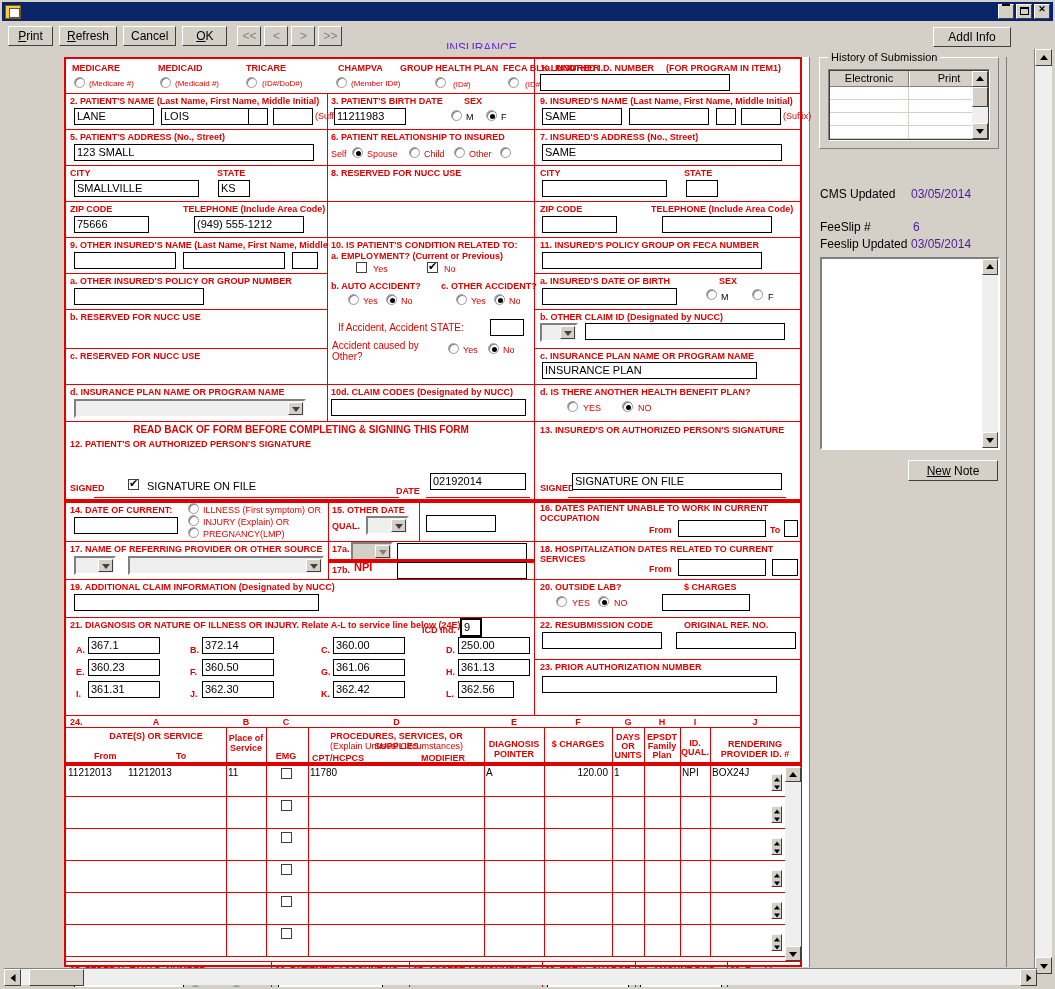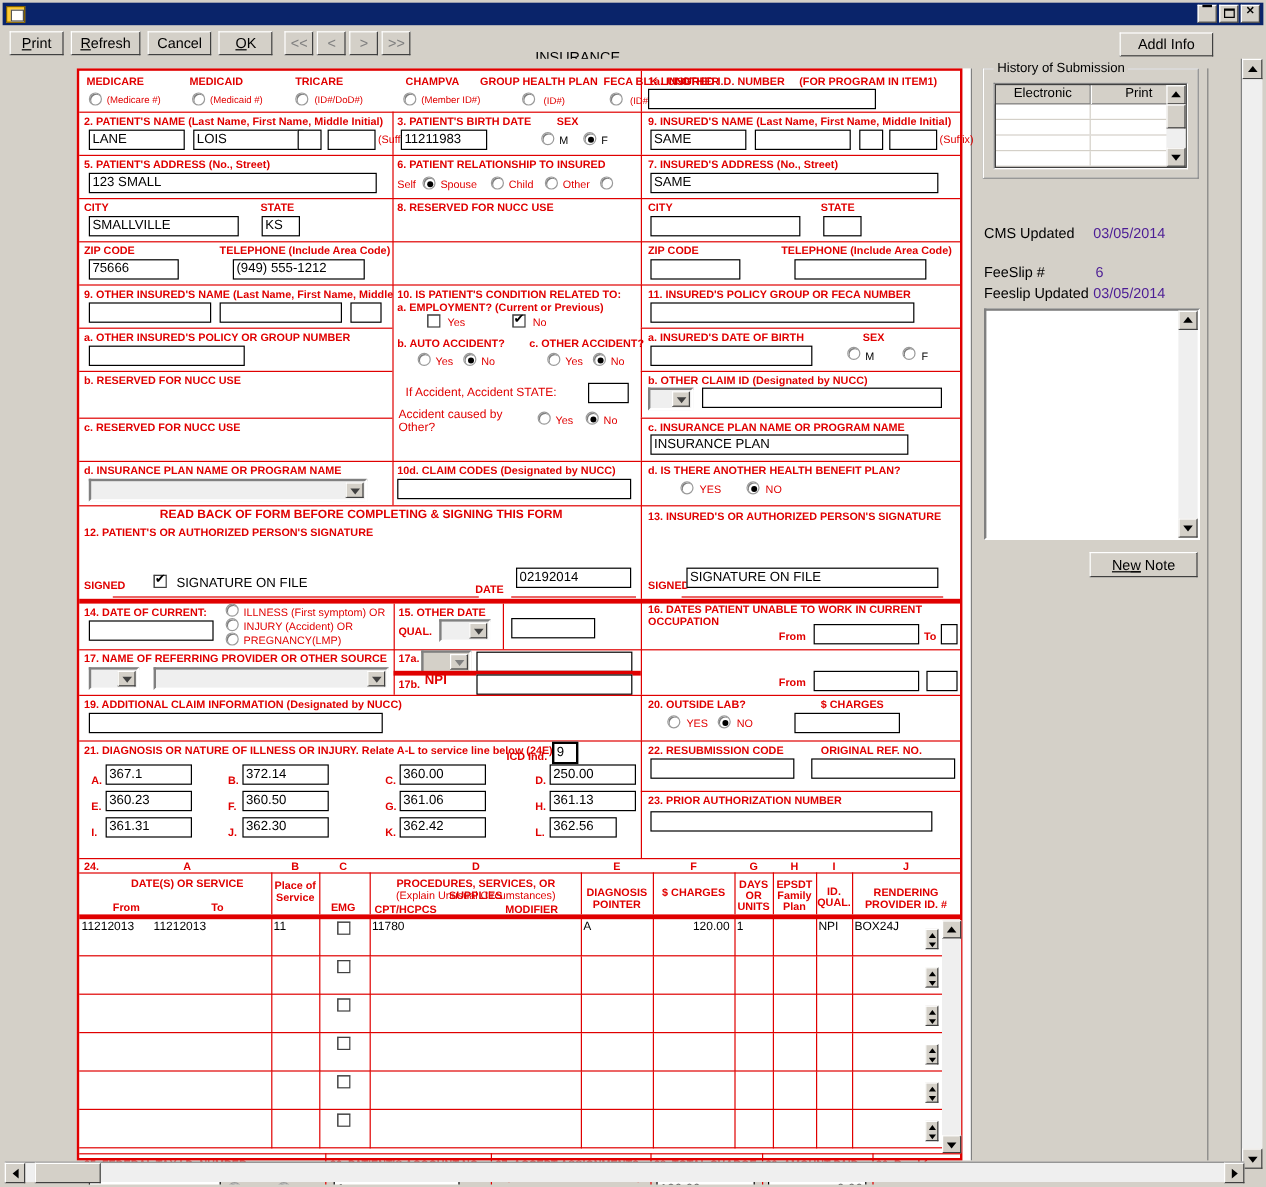--- a/index.html
+++ b/index.html
@@ -79,21 +79,21 @@
     padding: 0 7px;
     cursor: default;
     font-family: "Liberation Sans", sans-serif;
   }
   .tbutton.nav { min-width: 24px; padding: 0 4px; margin-left: 3px; color: #808080; }
   .tbutton.nav-sep { margin-left: 10px; }
   .tbutton u { text-decoration: underline; }
   .tb-title {
     position: absolute;
     left: 444px; top: 39px;
-    font-size: 12px; color: #000000;
+    font-size: 12px; color: #6d28d9;
   }
   .addl {
     position: absolute; right: 42px; top: 25px;
     width: 78px; height: 20px;
     background: #d4d0c8;
     border: 1px solid;
     border-color: #fff #404040 #404040 #fff;
     font-size: 12px;
     display: flex; align-items: center; justify-content: center;
     cursor: default;
@@ -596,21 +596,21 @@
       <div class="bx" style="left:506px; top:414px; width:210px;">SIGNATURE ON FILE</div>
       <div class="hr" style="left:502px; top:438px; width:218px;"></div>
 
       <div class="hr thick" style="left:0; top:440px; width:734px;"></div>
 
       <div class="cell lbl" style="left:4px; top:446px;">14. DATE OF CURRENT:</div>
       <div class="bx" style="left:8px; top:458px; width:104px;"></div>
       <div class="radio" style="left:122px; top:444px;"></div>
       <div class="cell lbl n" style="left:137px; top:446px;">ILLNESS (First symptom) OR</div>
       <div class="radio" style="left:122px; top:456px;"></div>
-      <div class="cell lbl n" style="left:137px; top:458px;">INJURY (Accident) OR</div>
+      <div class="cell lbl n" style="left:137px; top:458px;">INJURY (Explain) OR</div>
       <div class="radio" style="left:122px; top:468px;"></div>
       <div class="cell lbl n" style="left:137px; top:470px;">PREGNANCY(LMP)</div>
 
       <div class="vr" style="left:262px; top:444px; height:38px;"></div>
       <div class="cell lbl" style="left:266px; top:446px;">15. OTHER DATE</div>
       <div class="cell lbl" style="left:266px; top:462px;">QUAL.</div>
       <div class="combo" style="left:300px; top:457px; width:43px;">
         <div class="btn">
             <span class="tri down"></span>
           </div>
@@ -645,20 +645,21 @@
             <span class="tri down" style="border-top-color:#808080;"></span>
           </div>
       </div>
       <div class="bx" style="left:331px; top:484px; width:130px;"></div>
       <div class="hr thick" style="left:262px; top:500px; width:206px;"></div>
       <div class="cell lbl" style="left:266px; top:506px;">17b.</div>
       <div class="cell lbl" style="left:288px; top:503px; font-size:11px;">NPI</div>
       <div class="bx" style="left:331px; top:503px; width:130px;"></div>
 
       <div class="vr" style="left:468px; top:482px; height:38px;"></div>
+      <div class="cell lbl" style="left:474px; top:485px; width:250px; line-height:10px;">18. HOSPITALIZATION DATES RELATED TO CURRENT SERVICES</div>
       <div class="cell lbl" style="left:583px; top:505px;">From</div>
       <div class="bx" style="left:612px; top:500px; width:88px;"></div>
       <div class="bx" style="left:706px; top:500px; width:26px;"></div>
 
       <div class="hr" style="left:0; top:520px; width:734px;"></div>
 
       <div class="cell lbl" style="left:4px; top:523px;">19. ADDITIONAL CLAIM INFORMATION (Designated by NUCC)</div>
       <div class="bx" style="left:8px; top:535px; width:245px;"></div>
       <div class="vr" style="left:468px; top:520px; height:38px;"></div>
       <div class="cell lbl" style="left:474px; top:523px;">20. OUTSIDE LAB?</div>

